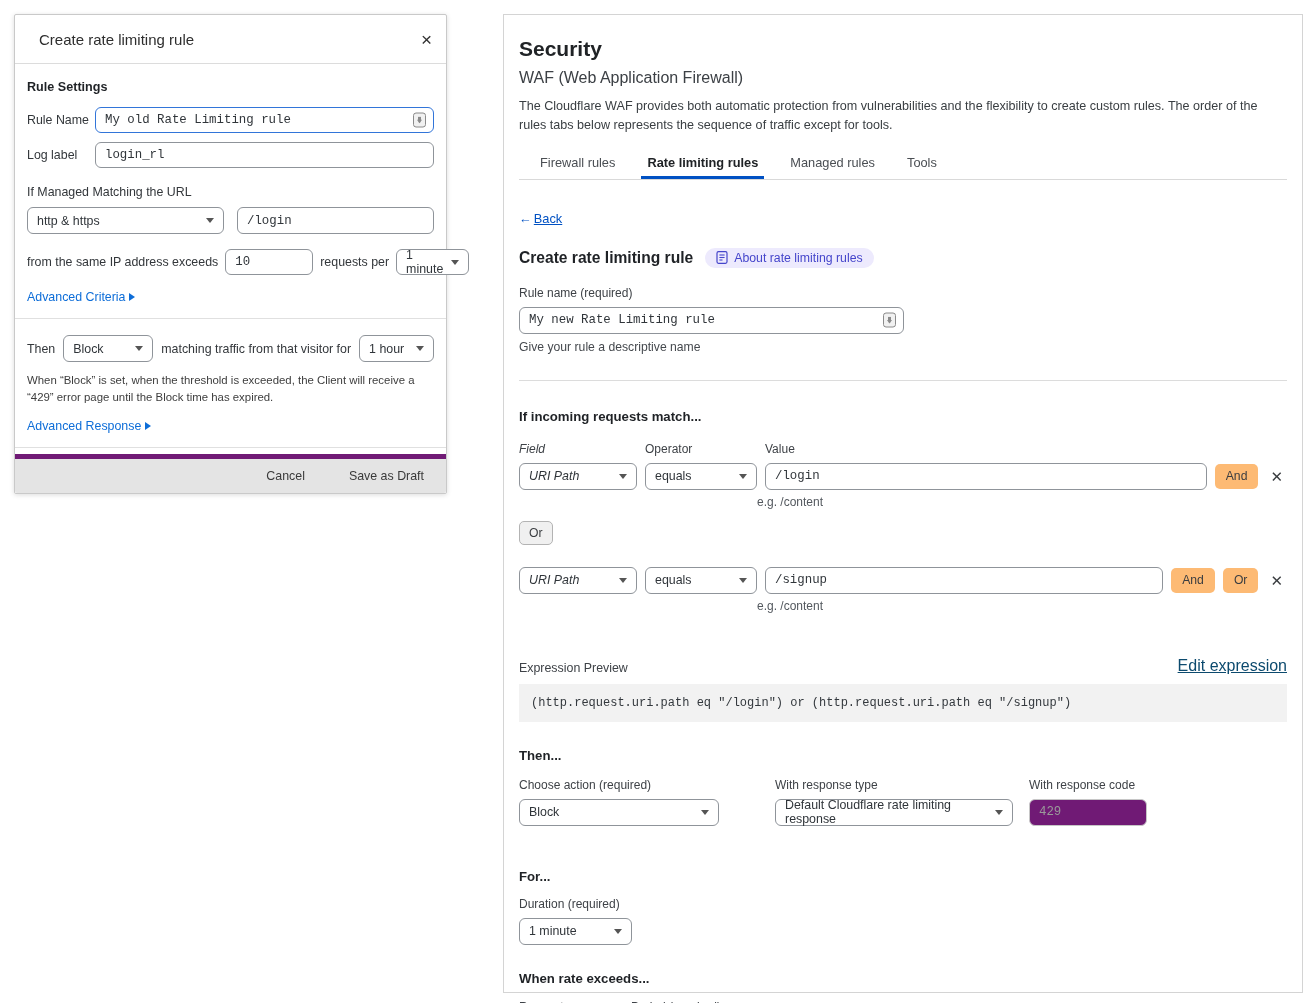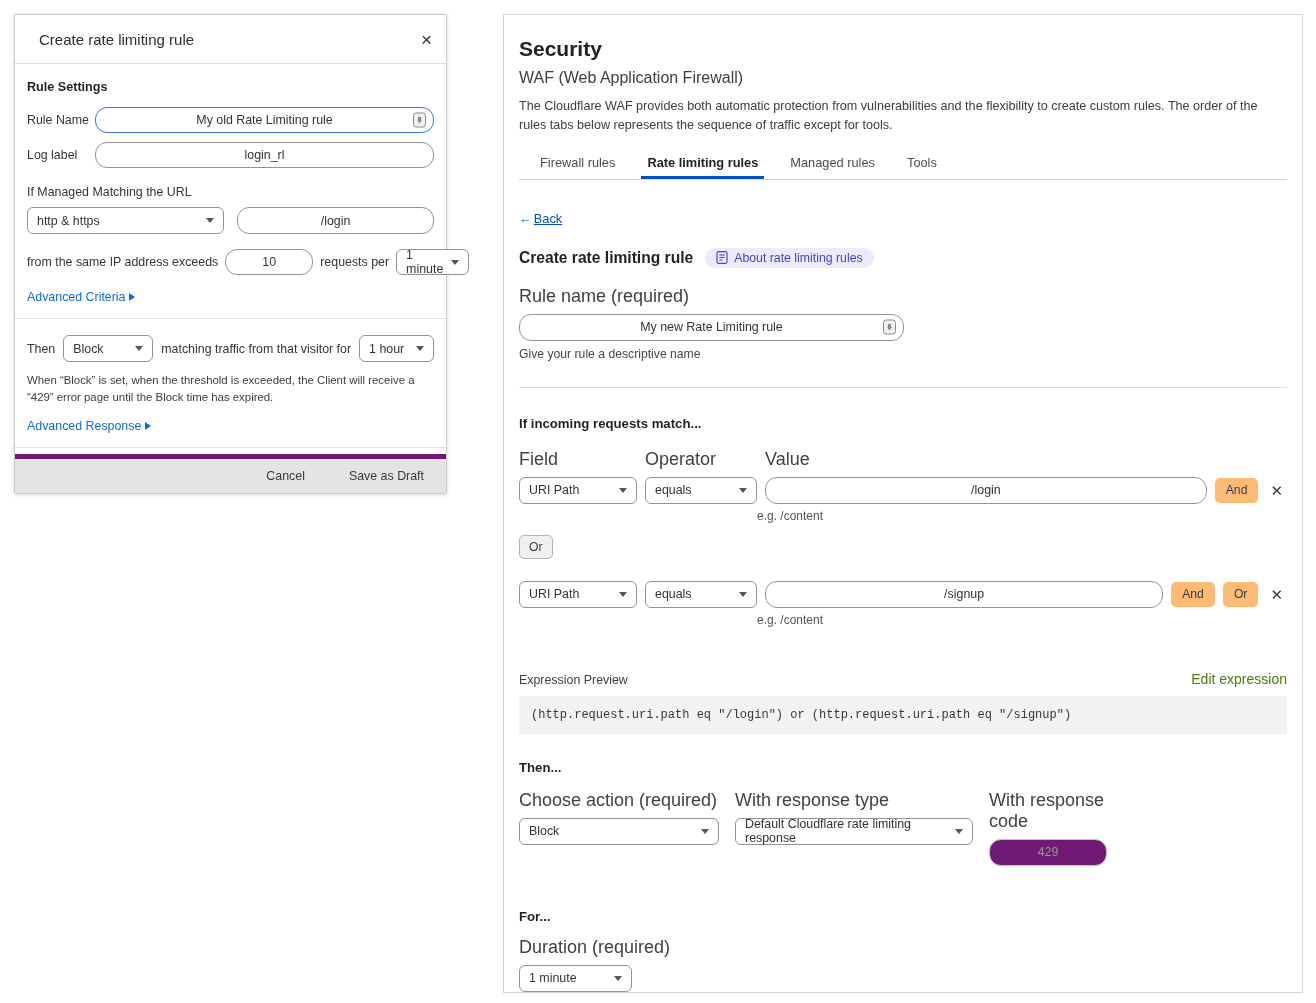--- a/index.html
+++ b/index.html
@@ -5,30 +5,30 @@
   * { margin:0; padding:0; box-sizing:border-box; }
   html,body { width:1316px; height:1003px; background:#ffffff;
     font-family:"Liberation Sans", sans-serif; color:#2b2b2b; }
 
   
   .selectbox { display:flex; align-items:center; justify-content:space-between;
     background:#fff; border:1px solid #8f949a; border-radius:6px;
     padding:0 9px; font-size:12.4px; color:#30353a; height:27px; cursor:pointer; }
   .caret { width:0; height:0; border-left:4px solid transparent;
     border-right:4px solid transparent; border-top:5px solid #555; margin-left:8px; flex:none; }
-  .textinput { background:#fff; border:1px solid #8f949a; border-radius:12px;
+  .textinput { background:#fff; border:1px solid #8f949a; border-radius:6px;
     padding:0 9px; font-size:12.4px; color:#30353a; height:27px; width:100%;
-    font-family:Liberation Sans, sans-serif;text-align:center; }
+    font-family:Liberation Mono, monospace; }
   .textinput:disabled { background:#701a75; border-color:#c6c6c6; color:#9a9a9a; }
   .flatbtn { background:#fdba74; border:none; border-radius:5px; color:#3a3d40;
     font-size:12.2px; padding:0 11px; height:25px; cursor:pointer;
     font-family:"Liberation Sans", sans-serif; }
   .xbtn { background:none; border:none; font-size:15px; color:#3a3d40; cursor:pointer;
     padding:0 4px; line-height:1; }
-  .fieldlabel { font-size:18px; color:#3e4247; margin-bottom:7px; }
+  .fieldlabel { font-size:12px; color:#3e4247; margin-bottom:7px; }
   .sectionhead { font-size:13.2px; font-weight:bold; color:#1f2226; }
   .inputwrap { position:relative; }
   .autofill-icon { position:absolute; right:8px; top:50%; transform:translateY(-50%);
     width:13px; height:15px; border:1.4px solid #8a8a8a; border-radius:3px;
     background:#f1f1f1; display:flex; align-items:center; justify-content:center; }
   .autofill-icon::after { content:""; width:5px; height:7px; background:#8a8a8a;
     clip-path:polygon(20% 0,80% 0,80% 45%,100% 45%,50% 100%,0 45%,20% 45%); }
 
   
   .dialog { position:absolute; left:14px; top:14px; width:433px; height:480px;
@@ -72,37 +72,37 @@
   .form-title { font-size:15.6px; font-weight:bold; color:#1f2226; }
   .badge { display:inline-flex; align-items:center; gap:6px; background:#edeafd;
     color:#4545cb; font-size:12.3px; border-radius:10px; padding:3px 11px; cursor:pointer; }
   .rule-name-block { margin-top:18px; }
   .rule-name-input { width:385px; }
   .help-text { font-size:12.2px; color:#45494e; margin-top:6px; }
   .big-divider { border-top:1px solid #dcdcdc; margin-top:26px; }
   .match-head { margin-top:28px; }
   .cols-labels { display:flex; gap:8px; margin-top:18px; }
   .match-row { display:flex; gap:8px; align-items:center; margin-top:7px; }
-  .w-field { width:118px; flex:none; }
+  .w-field { width:118px; flex:none;font-style:italic; }
   .w-oper { width:112px; flex:none; }
   .grow { flex:1; }
   .eg-hint { font-size:12px; color:#53585e; margin-top:5px; margin-left:238px; }
   .or-standalone { margin-top:12px; background:#f0f0f0; border:1px solid #b3b3b3;
     border-radius:5px; font-size:12.2px; color:#3a3d40; height:24px; padding:0 9px; cursor:pointer;
     font-family:"Liberation Sans", sans-serif; }
   .row2 { margin-top:22px; }
   .expr-row { display:flex; justify-content:space-between; align-items:flex-end; margin-top:44px; }
   .expr-label { font-size:12.4px; color:#3e4247; }
-  .edit-link { font-size:14px; color:#4d7c0f; cursor:pointer; }
+  .edit-link { font-size:16px; color:#0c4a6e; text-decoration:underline; cursor:pointer; }
   .code-block { margin-top:9px; background:#f2f2f2; padding:12px 12px; font-size:12px;
     font-family:"Liberation Mono","DejaVu Sans Mono",monospace; color:#33383d; }
   .then-head { margin-top:26px; }
   .then-grid { display:flex; gap:16px; margin-top:15px; }
   .tg-col1 { width:200px; flex:none; }
-  .tg-col2 { width:238px; flex:none; }
+  .tg-col2 { width:238px; flex:none;margin-left:40px; }
   .tg-col3 { width:118px; flex:none; }
   .for-head { margin-top:43px; }
   .dur-label { margin-top:13px; }
   .dur-select { width:113px; margin-top:0; }
   .rate-head { margin-top:26px; }
   .rate-grid { display:flex; gap:9px; margin-top:14px; }
   .rg-col1 { width:103px; flex:none; }
   .rg-col2 { width:108px; flex:none; }
   .doc-icon { width:12px; height:13px; flex:none; }
 </style>

